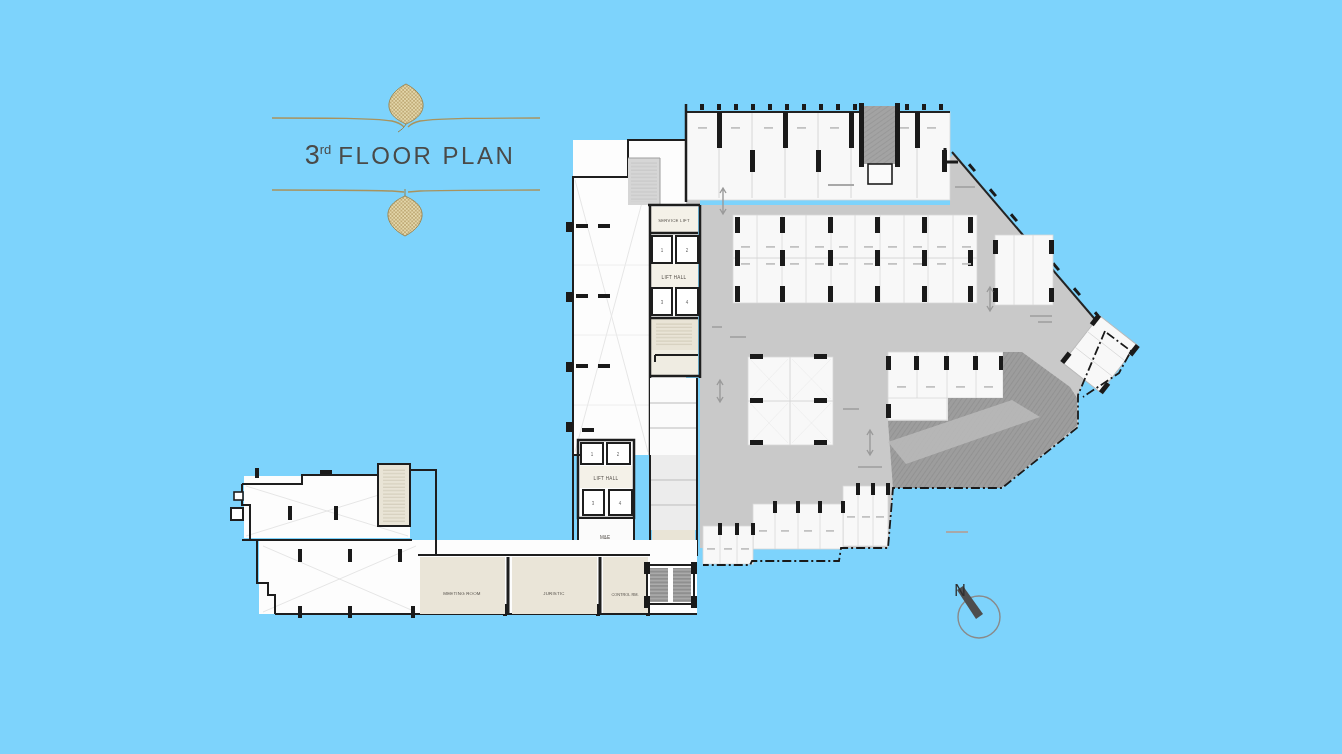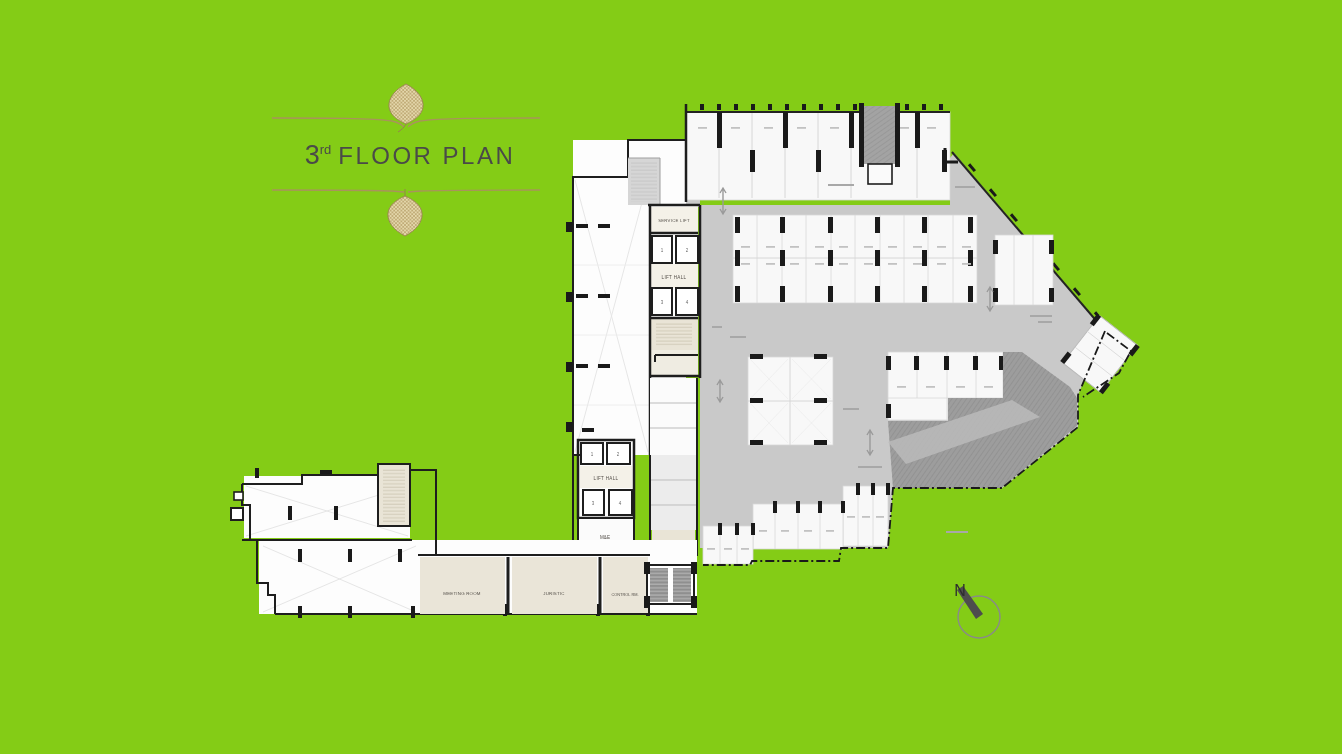--- a/index.html
+++ b/index.html
@@ -1,16 +1,16 @@
 <!DOCTYPE html>
 <html><head>
 <meta charset="utf-8">
 <style>
   html,body{margin:0;padding:0;background:#ffffff;}
-  .page{width:1342px;height:754px;position:relative;background:#84cc16;overflow:hidden;
+  .page{width:1342px;height:754px;position:relative;background:#7dd3fc;overflow:hidden;
         font-family:"Liberation Sans", sans-serif;}
   svg{display:block;}
   text{font-family:"Liberation Sans", sans-serif;}
   .room-label{fill:#55504a;}
   .lift-num{fill:#6a6a6a;}
   .title-text{fill:#4a4a48;}
 </style>
 </head>
 <body>
 

